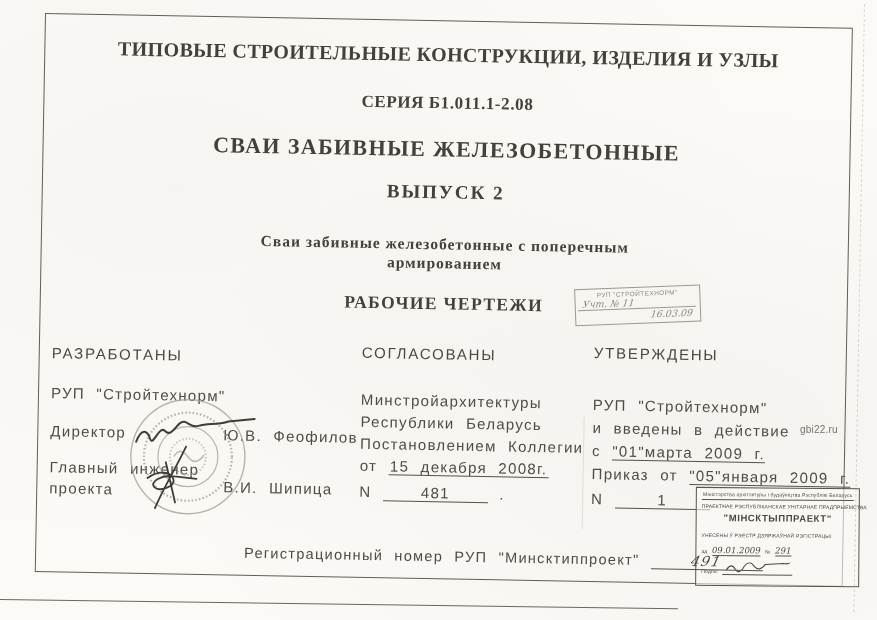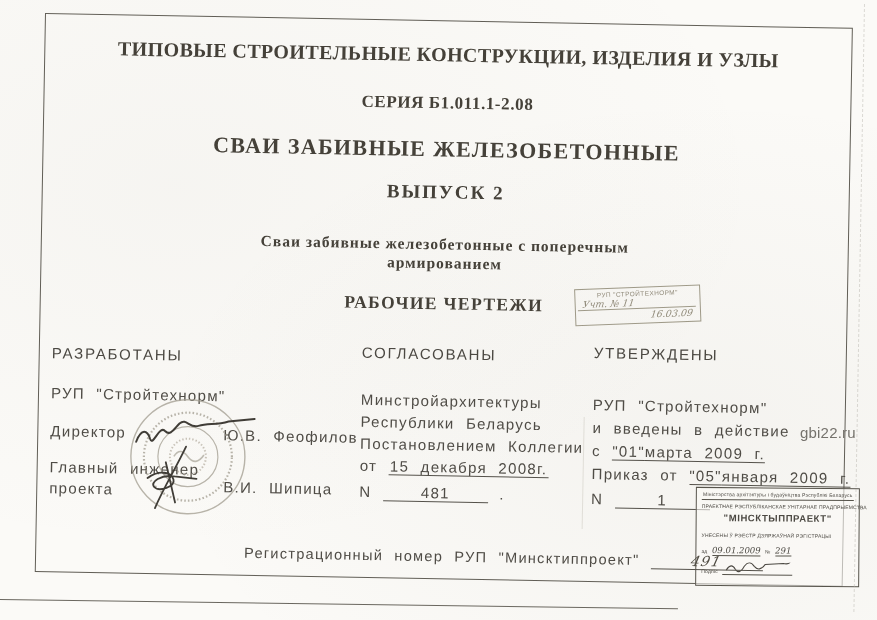--- a/index.html
+++ b/index.html
@@ -66,21 +66,21 @@
   .reg-stamp .tiny{font-size:5px;letter-spacing:.2px;text-align:center;white-space:nowrap;}
   .reg-stamp .rule{border-bottom:.8px solid #57544c;padding-bottom:2px;margin-bottom:3px;}
   .reg-stamp .orgname{font-size:9.5px;font-weight:bold;letter-spacing:.6px;text-align:center;margin-top:3px;}
   .reg-stamp .hline{font-family:"DejaVu Serif",serif;font-style:italic;font-size:8.5px;
       transform:skewX(-10deg);}
   .u{border-bottom:.9px solid #57544c;}
   
   .line2{left:0;top:599px;width:678px;border-top:1.6px solid #6a675f;transform:rotate(0.78deg);transform-origin:0 0;}
   .dotline{left:864px;top:4px;height:608px;border-left:1px dashed #b3b0a8;opacity:.45;transform:rotate(1deg);transform-origin:0 0;}
   .crease{left:545px;top:393px;height:112px;width:0;border-left:1px solid #d4d1c9;opacity:.65;}
-  .watermark{left:800px;top:424px;font-size:15px;color:#75726c;letter-spacing:.2px;}
+  .watermark{left:800px;top:424px;font-size:10px;color:#75726c;letter-spacing:.2px;}
 </style>
 </head>
 <body>
 
 <div class="paper-tint"></div>
 
 <div class="abs frame">
 
   <div class="abs serif center t-top">ТИПОВЫЕ СТРОИТЕЛЬНЫЕ КОНСТРУКЦИИ, ИЗДЕЛИЯ И УЗЛЫ</div>
   <div class="abs serif center t-series">СЕРИЯ Б1.011.1-2.08</div>

